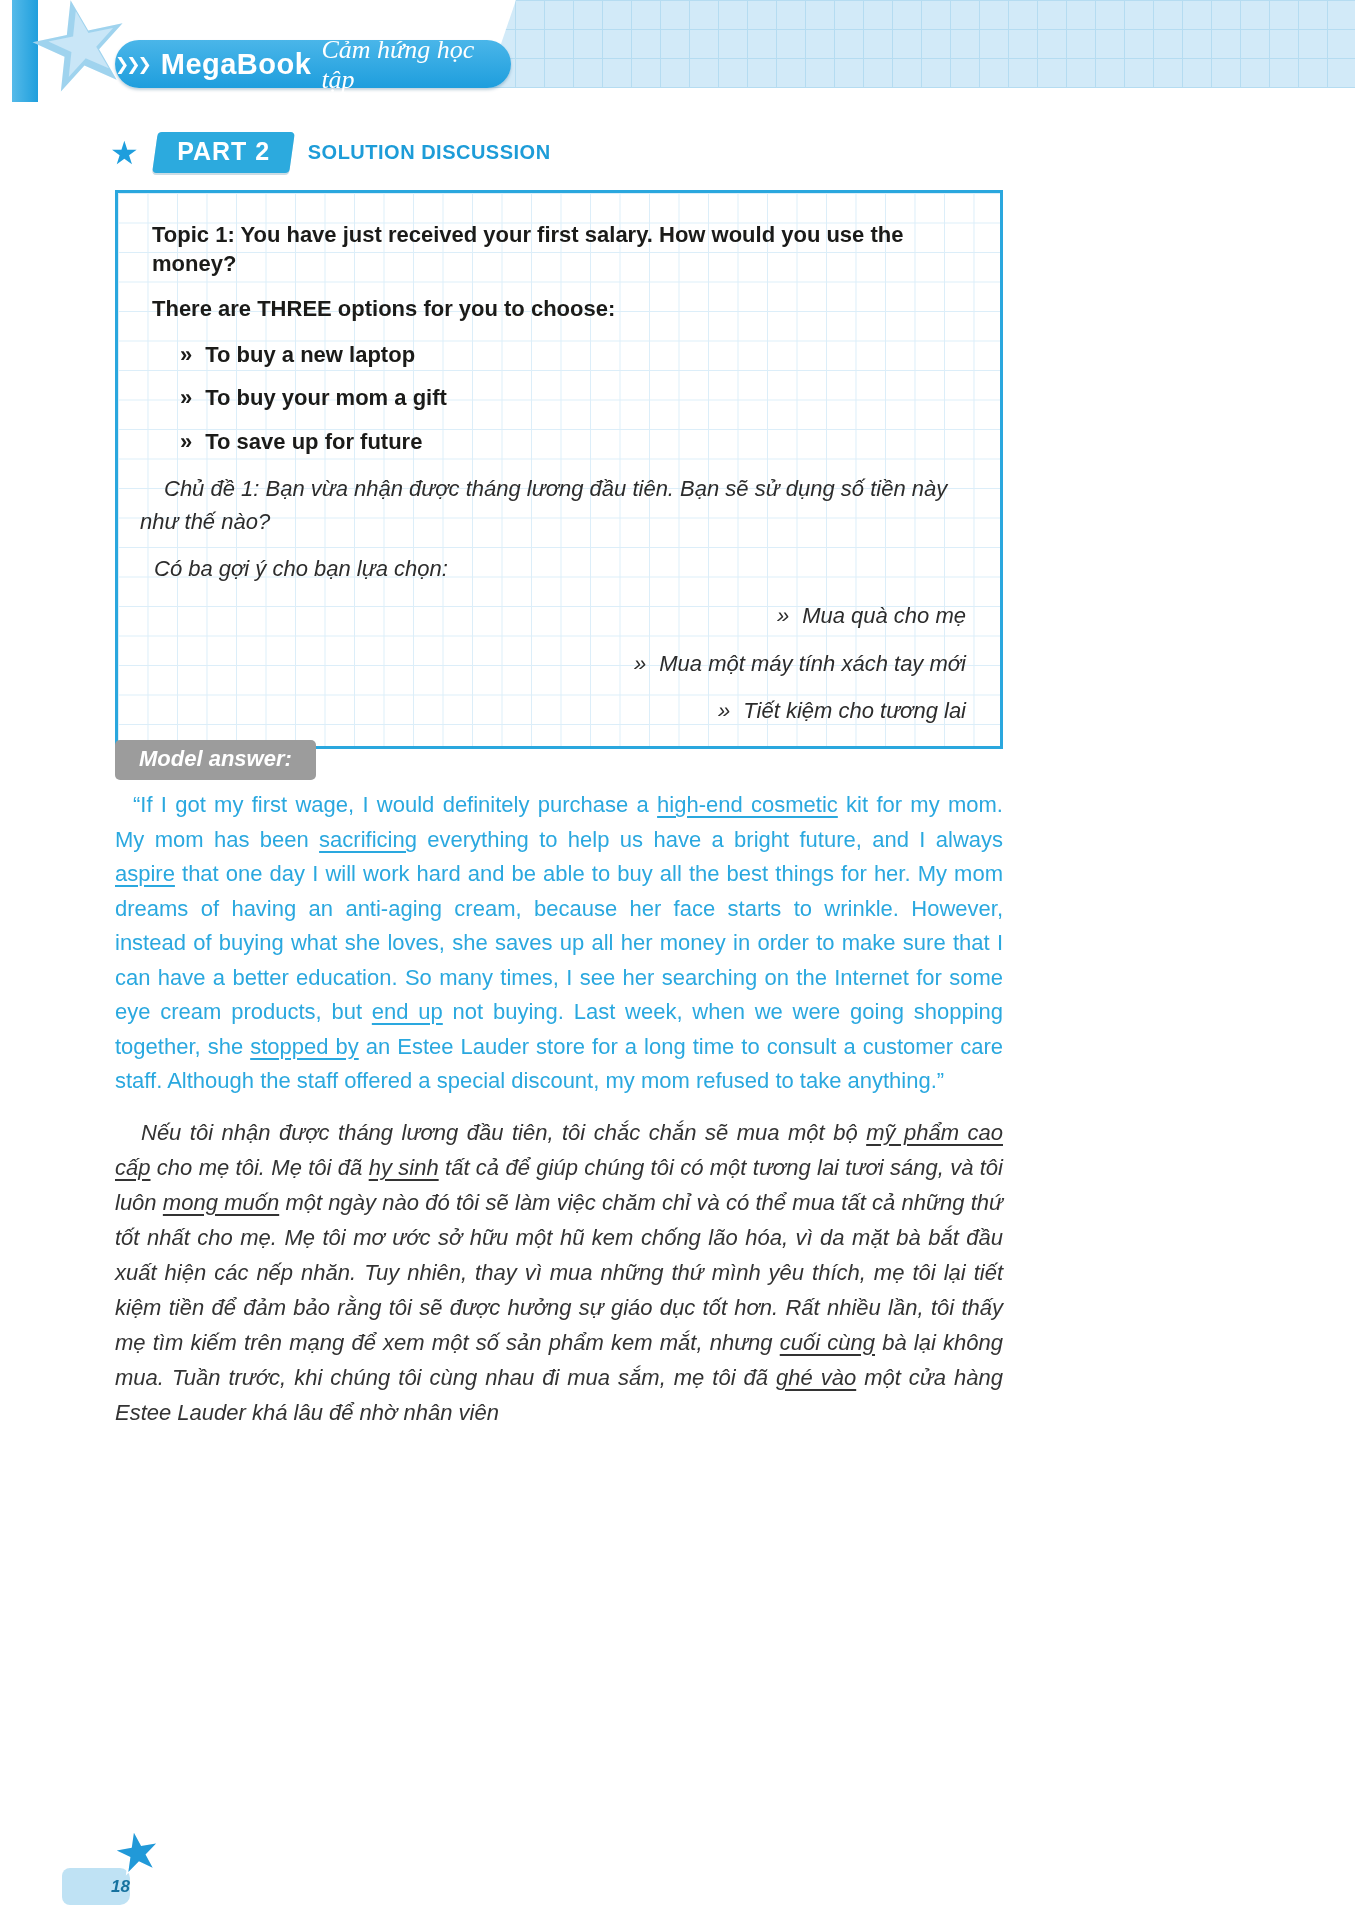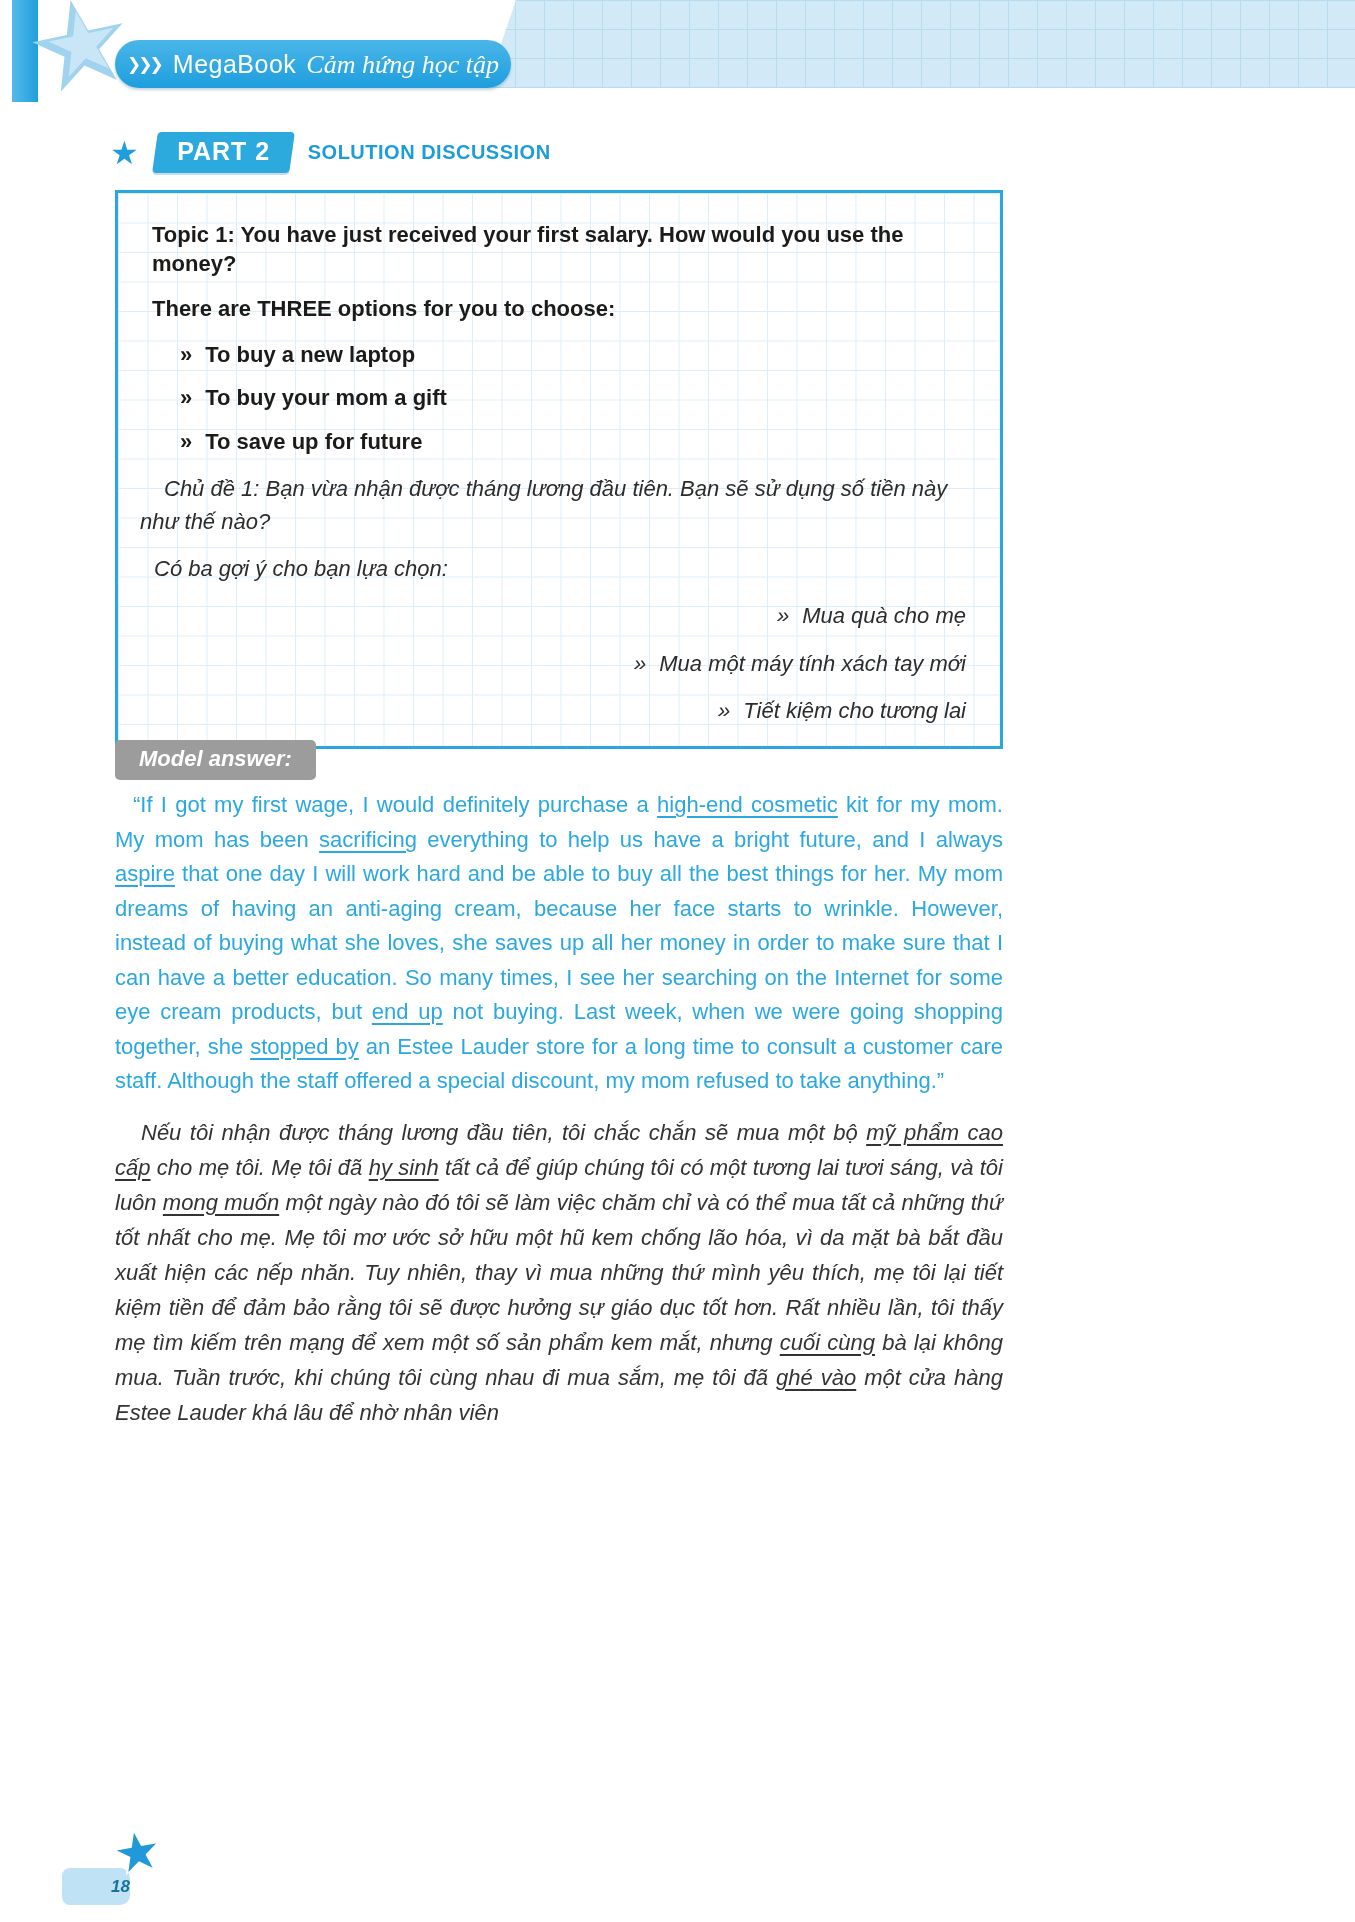--- a/index.html
+++ b/index.html
@@ -33,21 +33,21 @@
     clip-path:polygon(30px 0, 100% 0, 100% 100%, 0 100%);
   }
   .logo-capsule{
     position:absolute; left:115px; top:40px; width:396px; height:48px;
     border-radius:24px;
     background:linear-gradient(180deg,#4ab6e9,#1e9edd);
     display:flex; align-items:center; justify-content:center; gap:10px;
     color:#fff; box-shadow:0 2px 3px rgba(0,70,110,.25);
   }
   .logo-arrows{ font-size:17px; letter-spacing:-3px; font-weight:bold; margin-right:2px; }
-  .logo-text{ font-size:25px; font-weight:normal; letter-spacing:.5px; }
+  .logo-text{ font-size:29px; font-weight:bold; letter-spacing:.5px; }
   .logo-tagline{
     font-family:"Liberation Serif","DejaVu Serif",serif;
     font-style:italic; font-size:26px; padding-top:2px;
   }
 
   
   .part-row{ position:absolute; left:110px; top:132px; display:flex; align-items:center; gap:16px; }
   .part-star{ color:#1e9edd; font-size:32px; line-height:1; }
   .part-badge{
     background:#2caade; border-radius:4px; padding:5px 22px 7px;

